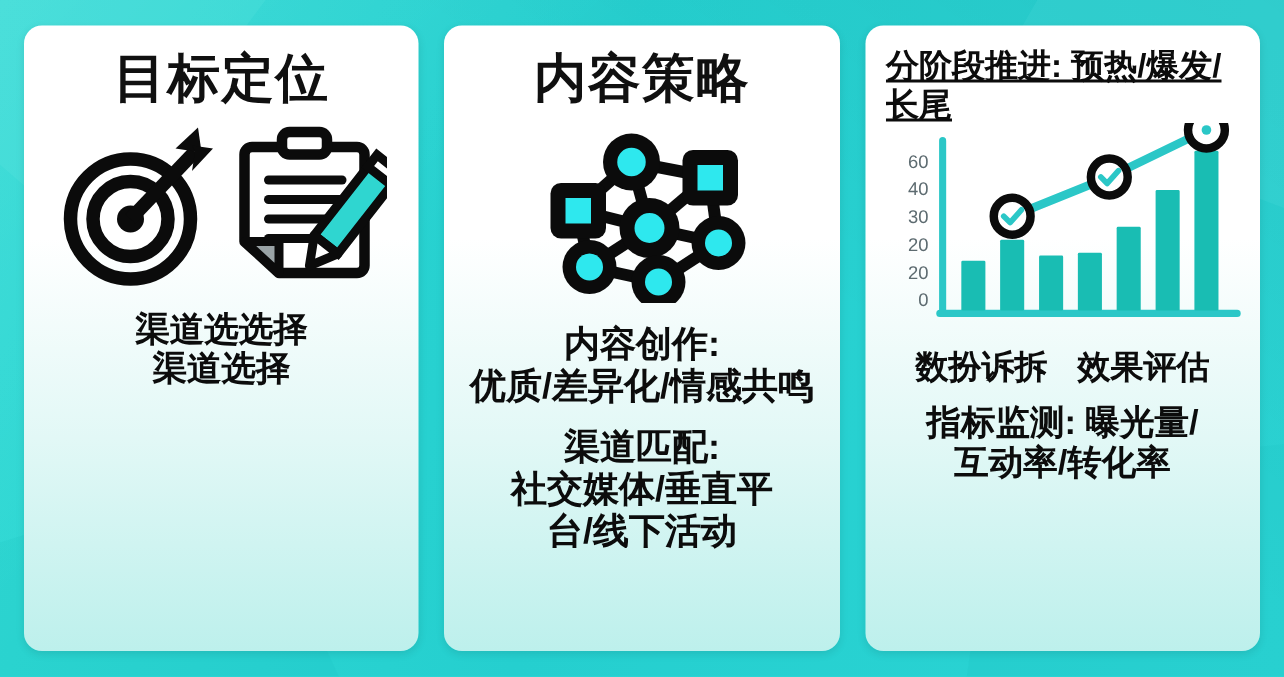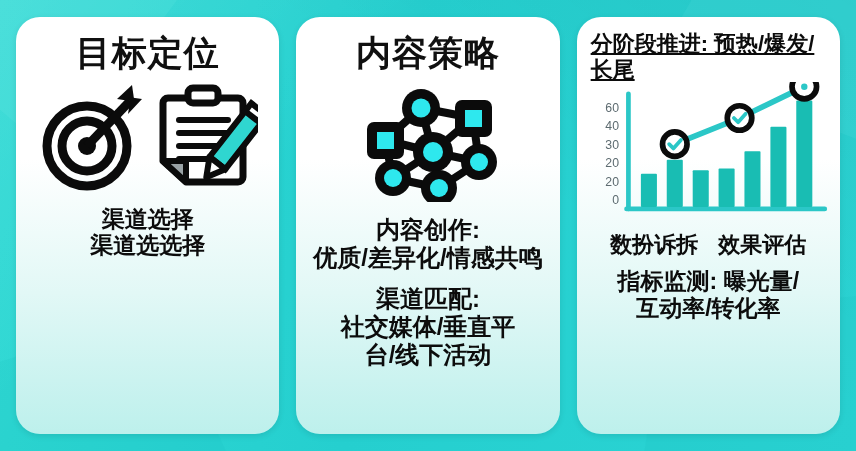--- a/index.html
+++ b/index.html
@@ -22,21 +22,21 @@
       clip-path:polygon(0 0,100% 18%,42% 100%,0 62%);}
   .f2{right:-40px;top:-30px;width:240px;height:230px;background:#6eeae8;
       clip-path:polygon(22% 0,100% 0,100% 80%,0 40%);}
   .f3{left:-20px;bottom:-50px;width:260px;height:190px;background:#18b9bd;
       clip-path:polygon(0 30%,70% 0,100% 90%,0 100%);}
   .f4{right:-60px;bottom:-60px;width:280px;height:220px;background:#17b7bb;
       clip-path:polygon(10% 10%,100% 0,100% 100%,0 100%);}
 
   .cards{position:absolute;inset:0;display:flex;gap:17px;padding:17px 16px;box-sizing:border-box;}
   .card{
-    flex:1 1 0;border-radius:24px;position:relative;overflow:hidden;
+    flex:1 1 0;border-radius:12px;position:relative;overflow:hidden;
     background:linear-gradient(180deg,#ffffff 0%,#ffffff 34%,#e2f8f6 66%,#bdf0ec 100%);
     box-shadow:0 2px 6px rgba(0,0,0,.10);
     display:flex;flex-direction:column;align-items:center;
     padding:10px 8px 8px;box-sizing:border-box;
   }
 
   .title{
     font-weight:bold;color:#101010;text-align:center;line-height:1.05;
     letter-spacing:1px;margin:8px 0 0;
   }
@@ -105,22 +105,22 @@
             <g transform="rotate(38 74 72)">
               <rect x="64" y="26" width="20" height="60" fill="#2fd6d0" stroke="#0b0b0b" stroke-width="6"></rect>
               <path d="M64 86 L74 104 L84 86 Z" fill="#ffffff" stroke="#0b0b0b" stroke-width="6" stroke-linejoin="round"></path>
               <rect x="64" y="18" width="20" height="10" fill="#ffffff" stroke="#0b0b0b" stroke-width="6"></rect>
             </g>
           </svg>
         </span>
       </div>
 
       <div class="body-text blk">
+        <div class="t-sub">渠道选选择</div>
         <div class="t-sub">渠道选择</div>
-        <div class="t-sub">渠道选选择</div>
       </div>
 
     </div>
 
     <div class="card c2">
       <div class="title">内容策略</div>
 
       <div class="icon-row">
         <span>
           <svg width="146" height="122" viewBox="0 0 146 122">

